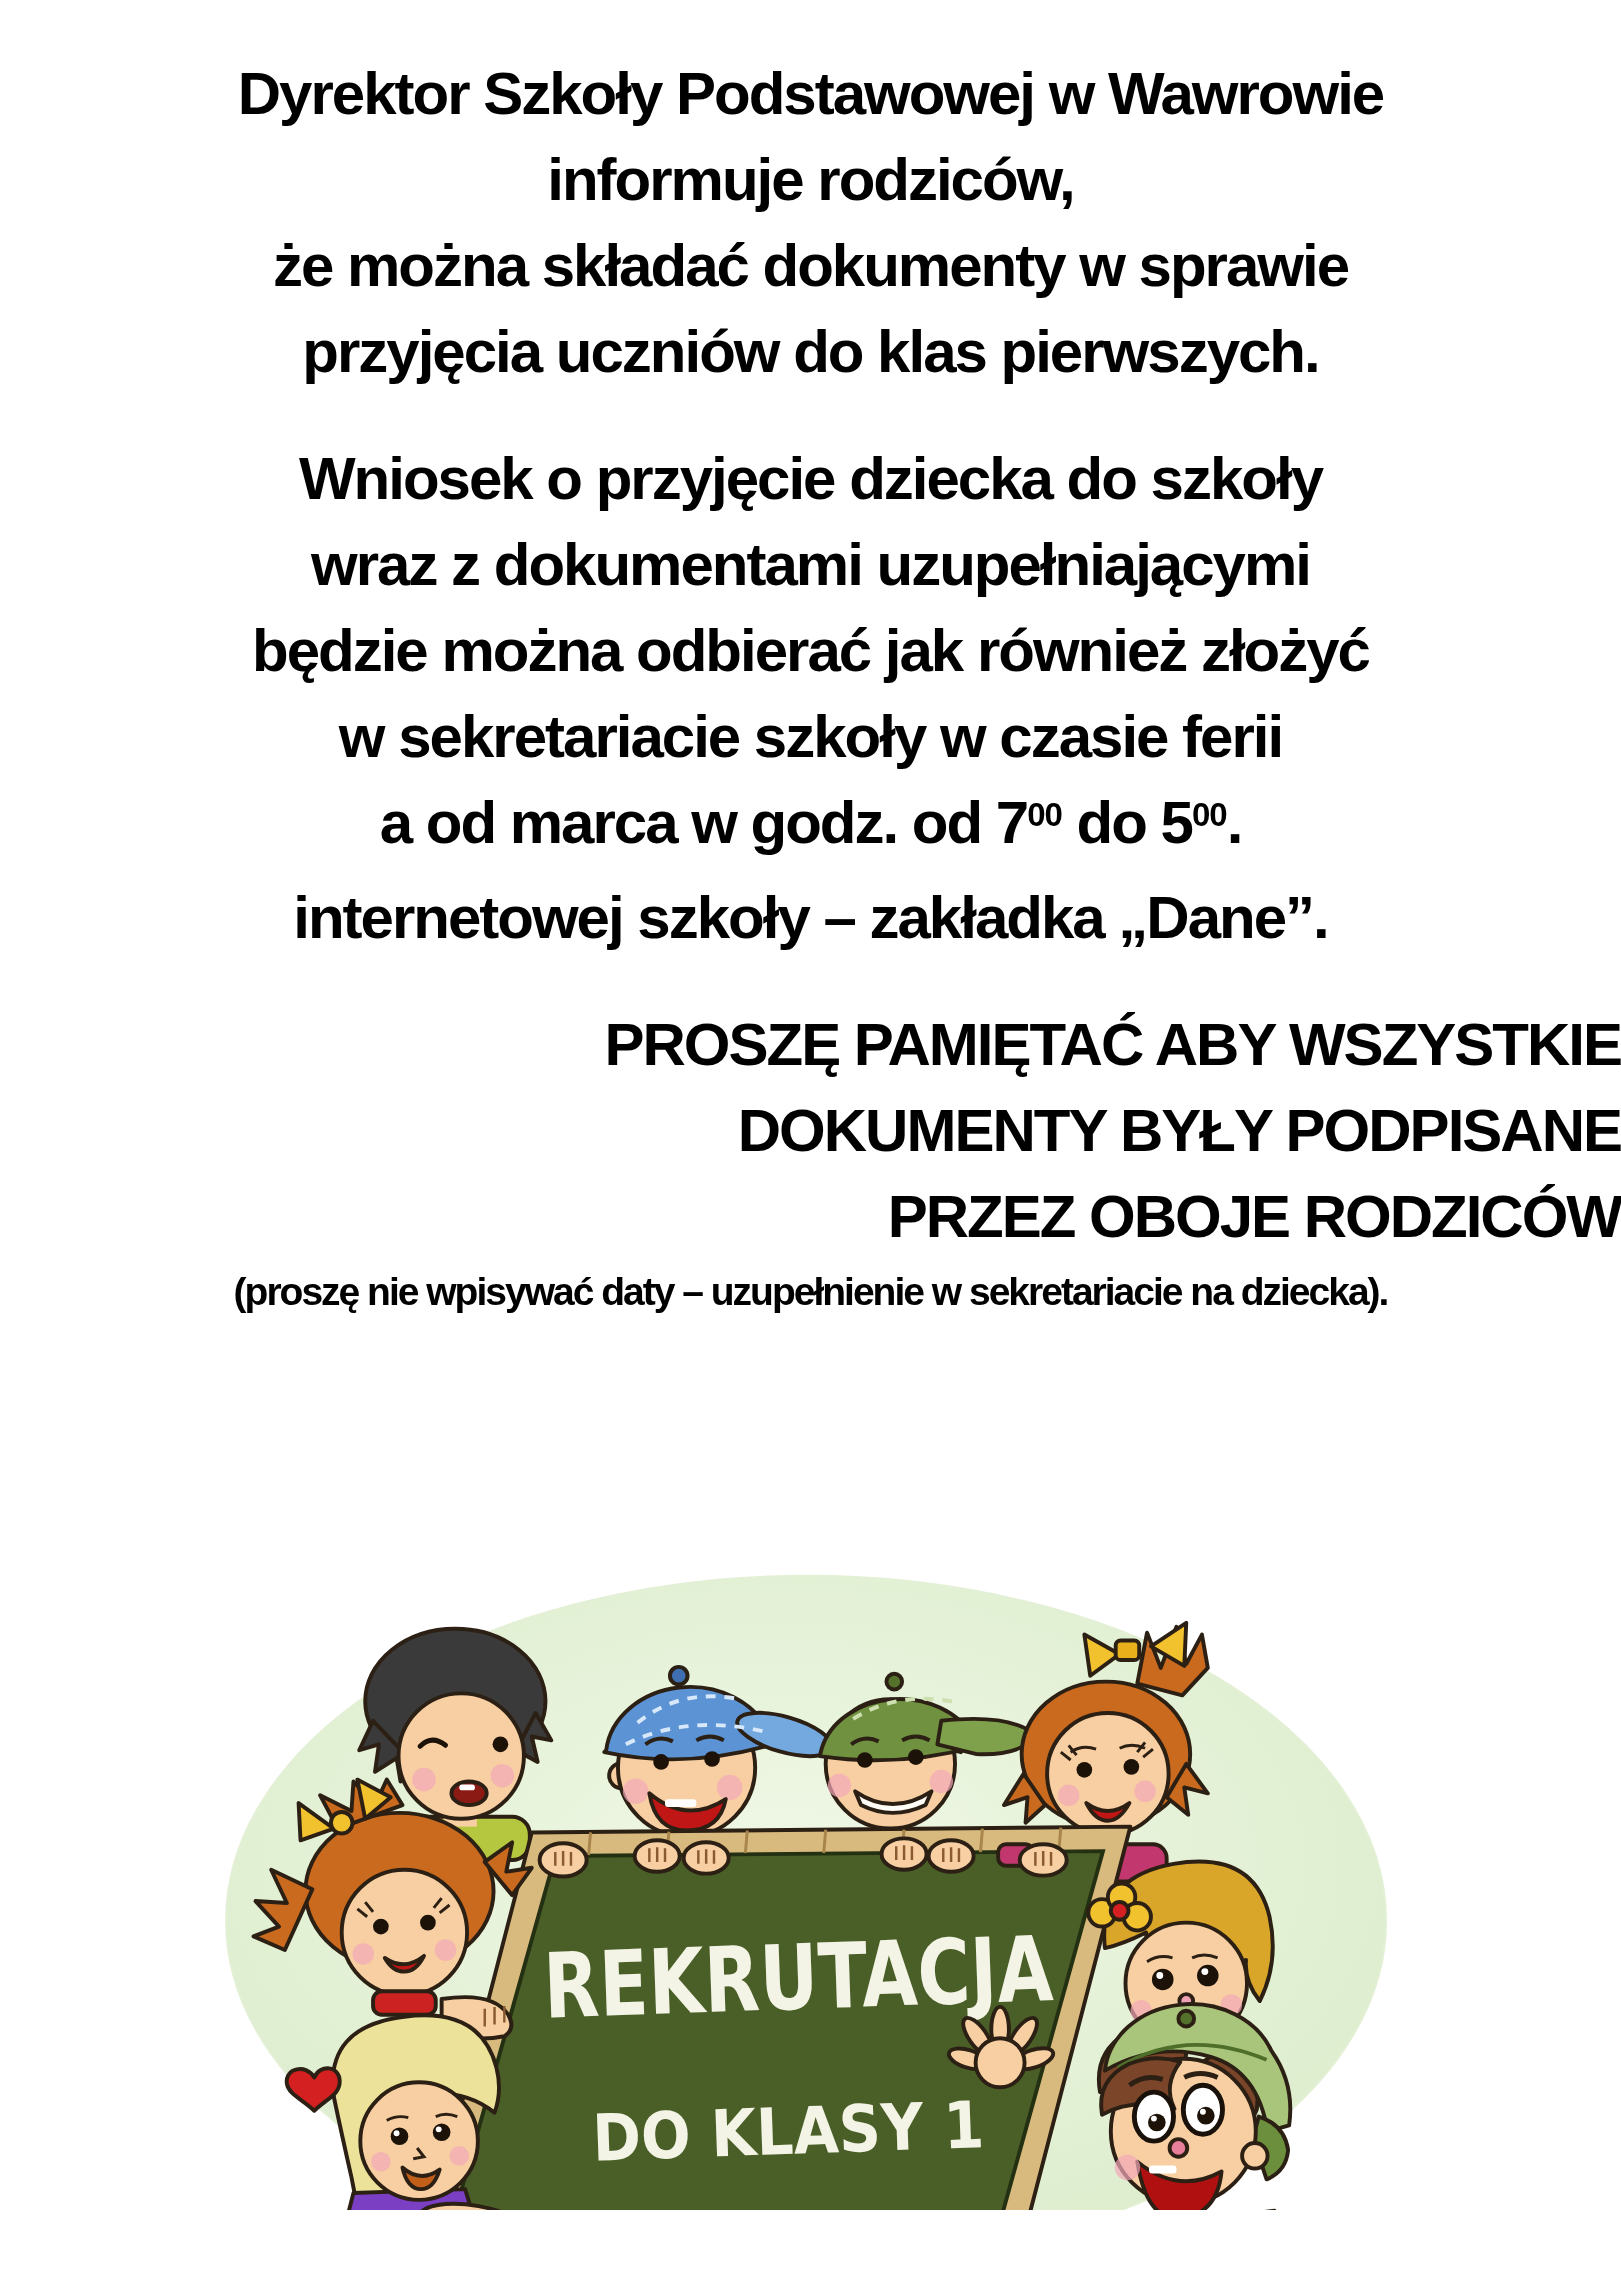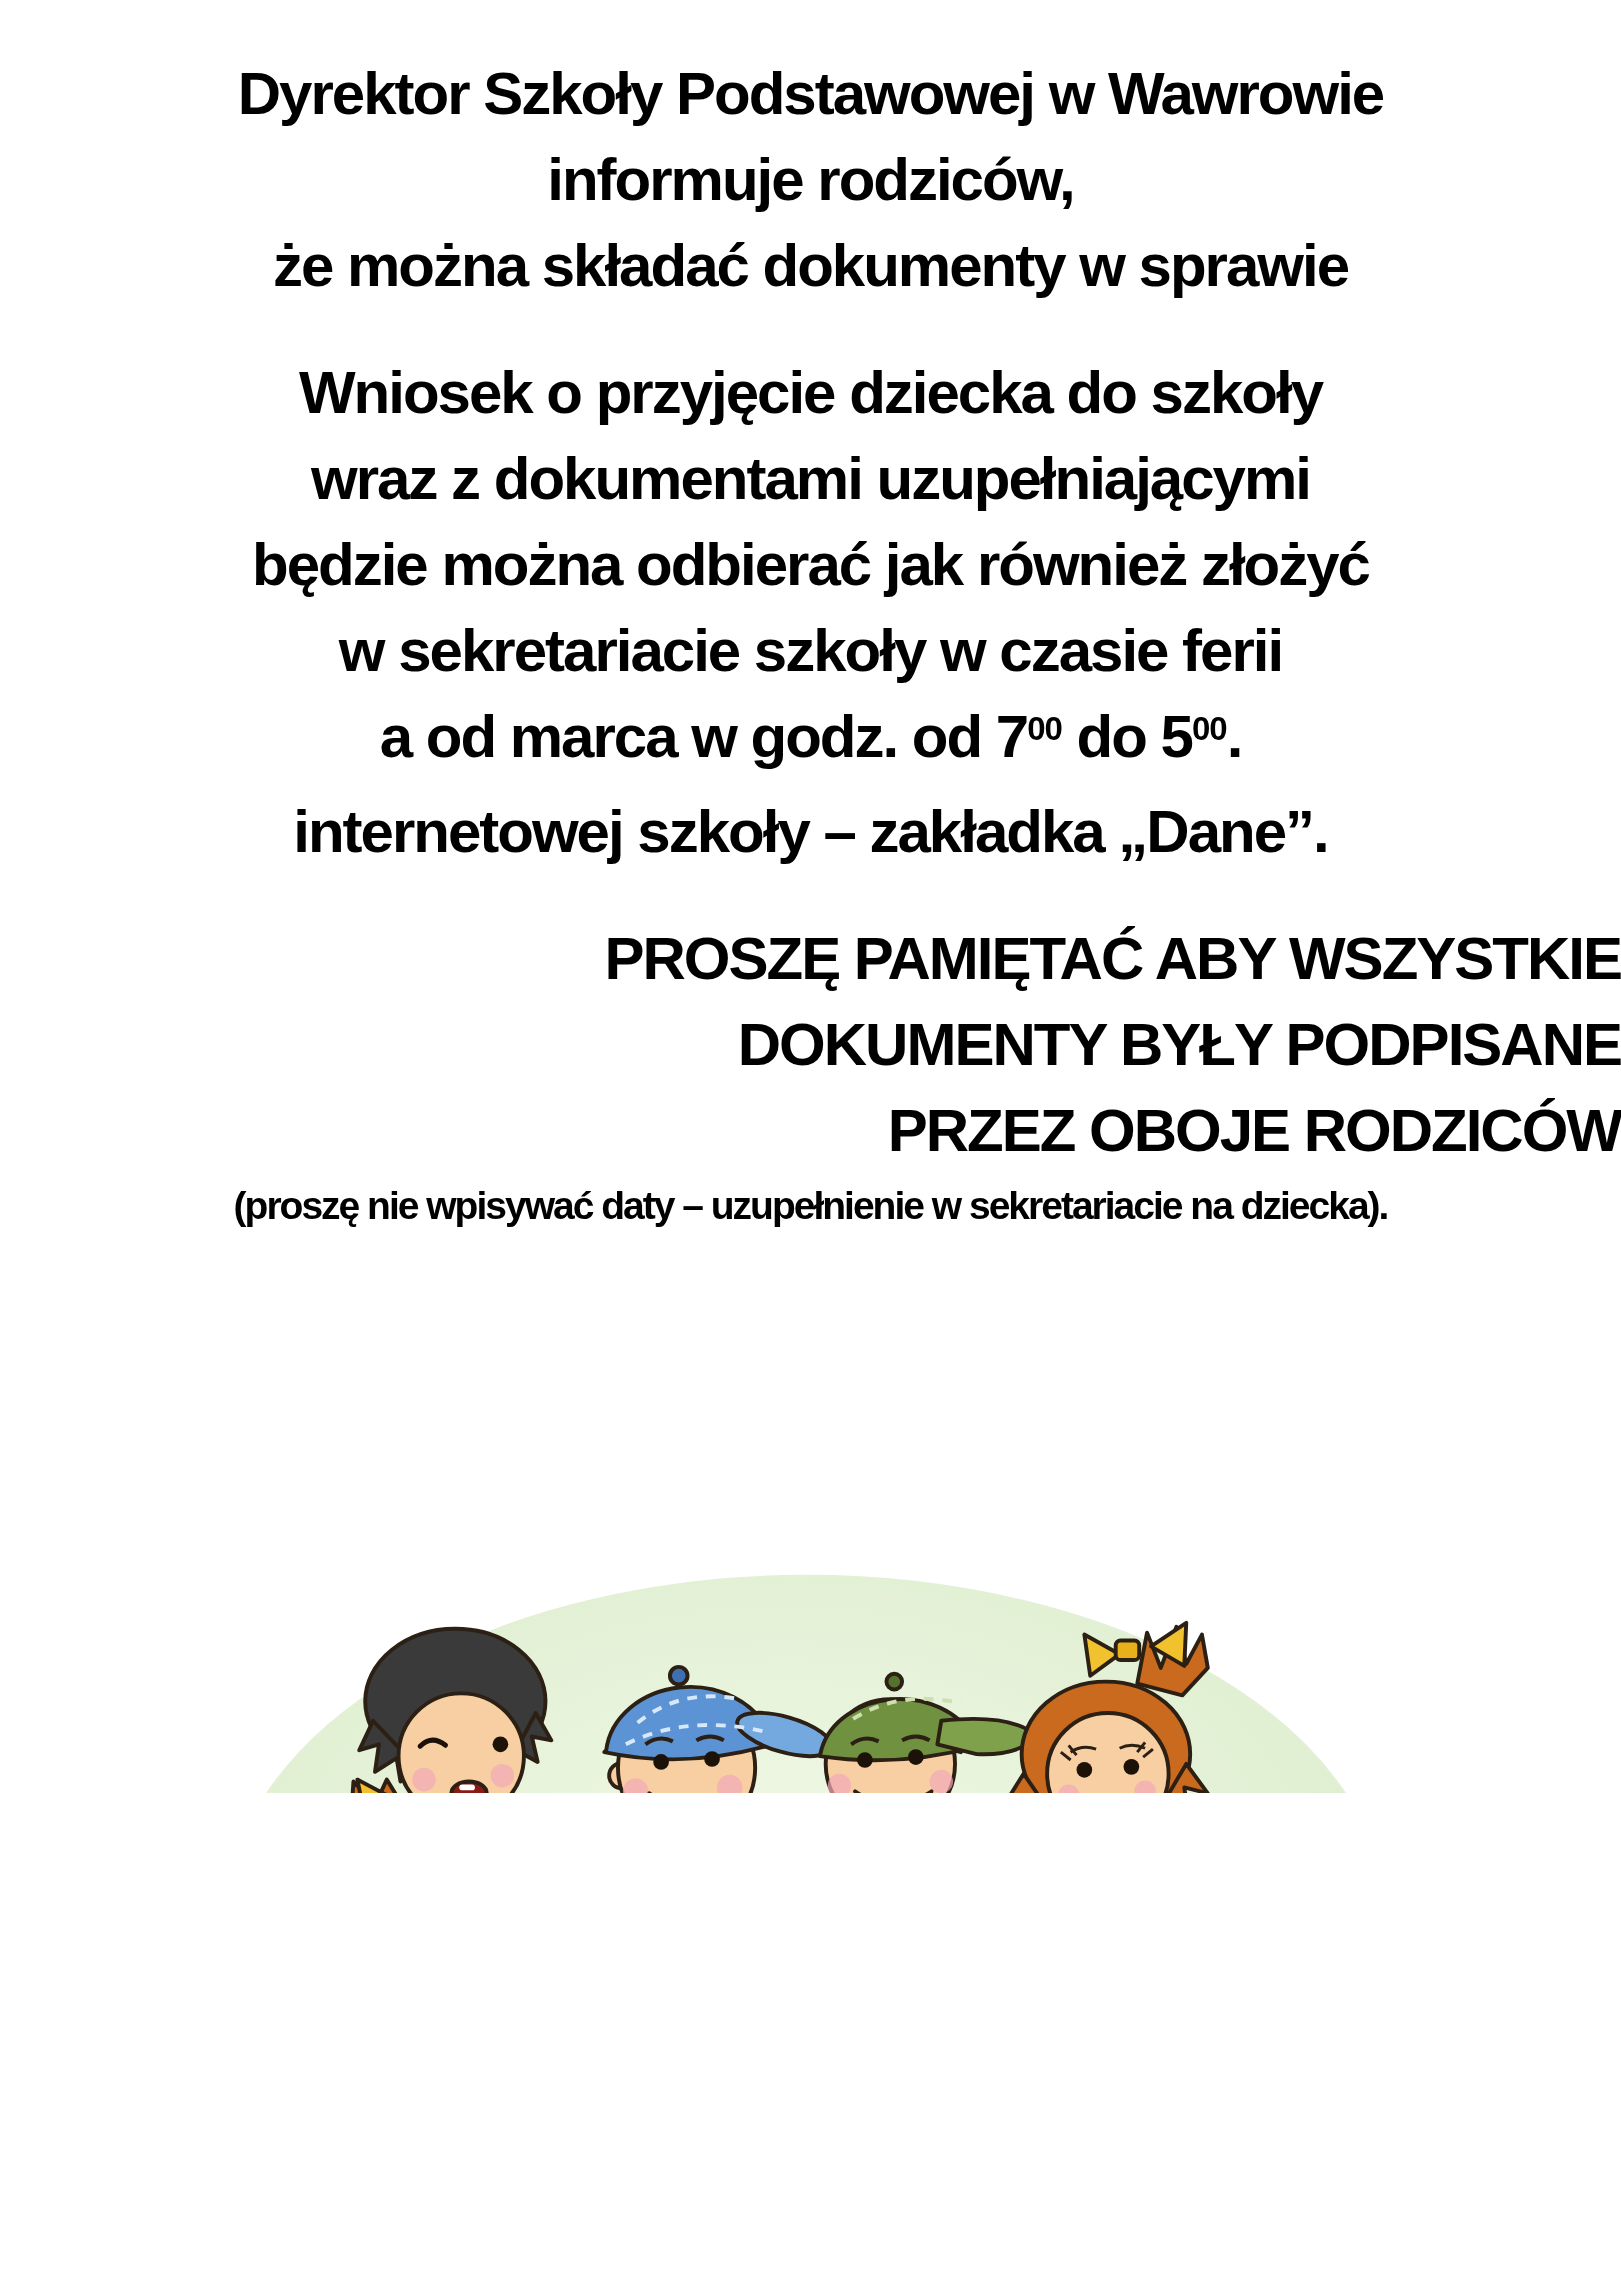--- a/index.html
+++ b/index.html
@@ -1,17 +1,17 @@
 <!DOCTYPE html>
 <html><head>
 <meta charset="utf-8">
 <style>
   html,body{margin:0;padding:0;}
   body{width:1621px;height:2293px;background:#ffffff;font-family:"Liberation Sans",sans-serif;}
-  .page{position:relative;width:1621px;height:1793px;background:#ffffff;overflow:hidden;color:#000;}
+  .page{position:relative;width:1621px;height:2210px;background:#ffffff;overflow:hidden;color:#000;}
   .announcement{position:absolute;left:0;right:0;top:51px;text-align:center;font-weight:700;letter-spacing:-2px;}
   .para{font-size:60px;line-height:86px;}
   .para + .para{margin-top:41px;}
   .reminder{margin-top:33px;text-align:right;}
   .note{font-size:39px;line-height:59px;margin-top:2px;letter-spacing:-2px;font-weight:700;}
   .sup{font-size:.55em;position:relative;top:-.52em;letter-spacing:-1px;}
   .illustration{position:absolute;left:218px;top:1566px;width:1186px;height:726px;}
   
   .ol{stroke:#2c2014;stroke-width:4;stroke-linejoin:round;stroke-linecap:round;}
   .skin{fill:#f8cfa2;}
@@ -24,20 +24,21 @@
 <body>
 
 <div class="page">
 
   <div class="announcement">
 
     <div class="para">
       <div>Dyrektor Szkoły Podstawowej w Wawrowie</div>
       <div>informuje rodziców,</div>
       <div>że można składać dokumenty w sprawie</div>
+      <div>przyjęcia uczniów do klas pierwszych.</div>
     </div>
 
     <div class="para">
       <div>Wniosek o przyjęcie dziecka do szkoły</div>
       <div>wraz z dokumentami uzupełniającymi</div>
       <div>będzie można odbierać jak również złożyć</div>
       <div>w sekretariacie szkoły w czasie ferii</div>
       <div>
         <span>a od marca w godz. od 7</span><span class="sup">00</span><span> do 5</span><span class="sup">00</span><span>.</span>
       </div>

